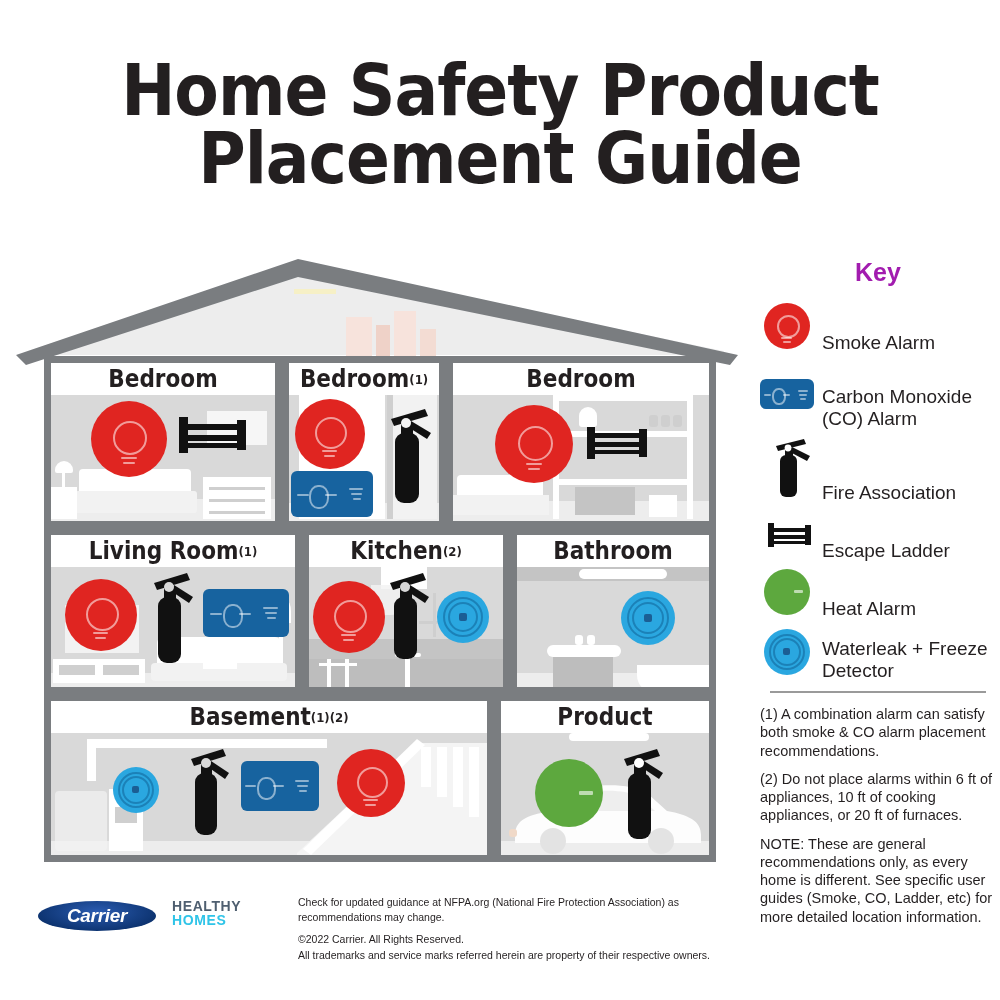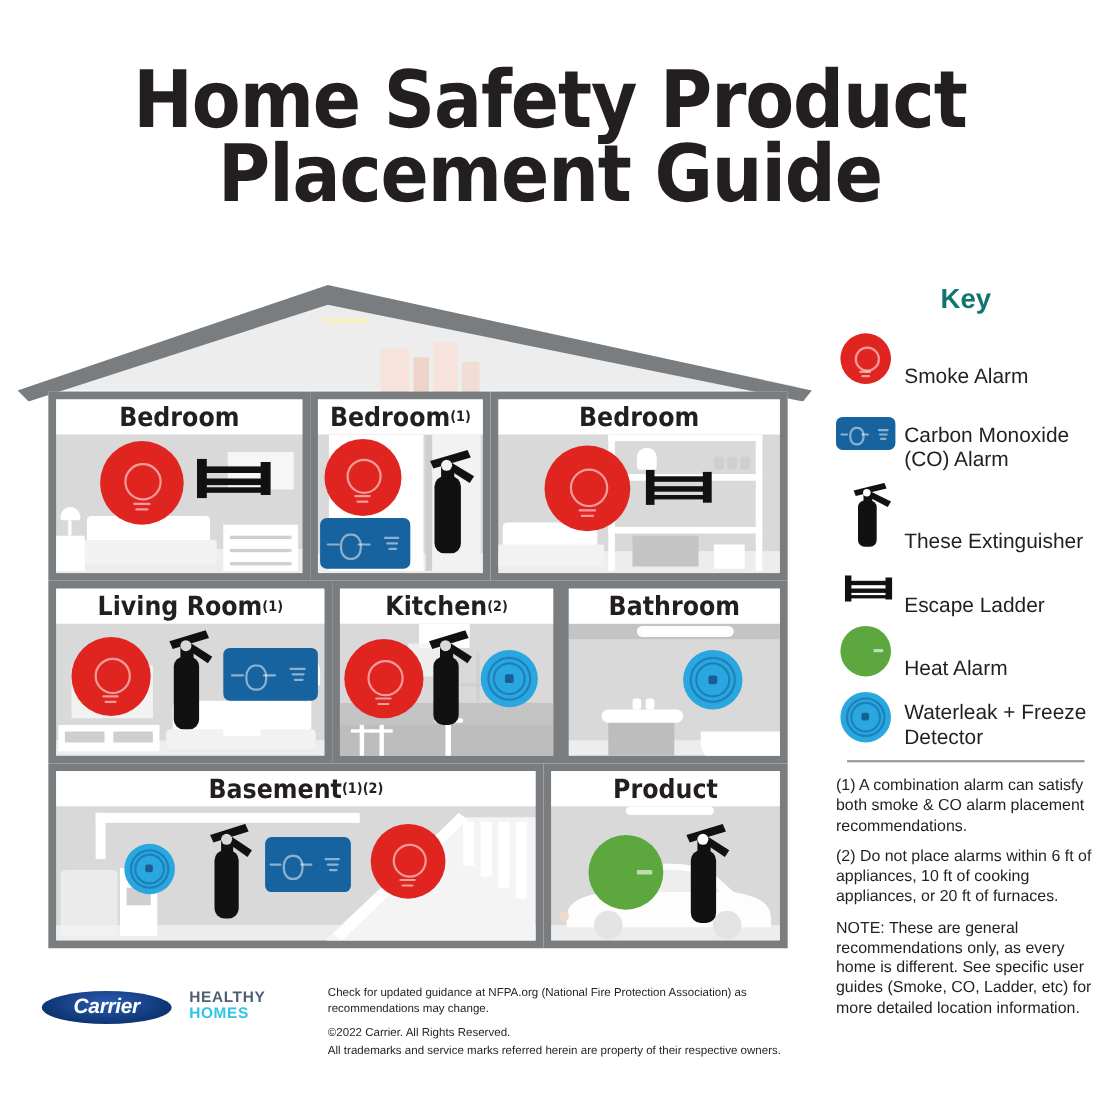--- a/index.html
+++ b/index.html
@@ -56,21 +56,21 @@
   .water .wring{position:absolute;border:2px solid rgba(0,60,110,.35);border-radius:50%;}
   .water .wsq{position:absolute;background:#1b5e94;border-radius:2px;}
   .heat{border-radius:50%;background:#5da83e;}
   .heat .hbar{position:absolute;background:rgba(255,255,255,.6);border-radius:1px;}
   .ext{position:absolute;}
   .ladder{position:absolute;}
 
   
   .key{position:absolute;left:756px;top:258px;width:244px;}
   .keytitle{
-    text-align:center;font-weight:bold;font-size:25px;color:#0f766e;
+    text-align:center;font-weight:bold;font-size:25px;color:#a21caf;
     margin:0 0 12px 0;font-family:"Liberation Sans",sans-serif;
   }
   .keyrow{display:flex;align-items:flex-end;min-height:54px;margin-bottom:4px;}
   .keyicon{width:66px;min-width:66px;height:54px;position:relative;}
   .keylabel{font-size:19px;line-height:1.12;color:#231f20;}
   .keydiv{height:2px;background:#9a9a9a;margin:10px 14px 12px 14px;}
   .notes{font-size:14.5px;line-height:1.26;color:#231f20;margin:0 4px;}
   .notes p{margin:0 0 10px 0;}
 
   
@@ -443,21 +443,21 @@
     <div class="keyrow" style="min-height:70px;">
       <div class="keyicon" style="height:70px;">
         <svg style="position:absolute;left:14px;top:6px;width:42px;height:60px;" viewBox="0 0 42 60">
           <rect x="10" y="16" width="17" height="42" rx="6" fill="#111"></rect>
           <rect x="15" y="9" width="8" height="8" fill="#111"></rect>
           <path d="M6,7 L34,0 L36,5 L8,12 Z" fill="#111"></path>
           <path d="M22,8 L40,17 L37,22 L20,13 Z" fill="#111"></path>
           <circle cx="18" cy="9" r="3.4" fill="#ffffff"></circle>
         </svg>
       </div>
-      <div class="keylabel">These Extinguisher</div>
+      <div class="keylabel">Fire Association</div>
     </div>
 
     <div class="keyrow">
       <div class="keyicon">
         <svg style="position:absolute;left:12px;top:16px;width:44px;height:24px;" viewBox="0 0 44 24">
           <rect x="0" y="0" width="6" height="24" fill="#111"></rect>
           <rect x="37" y="2" width="6" height="20" fill="#111"></rect>
           <rect x="4" y="5" width="35" height="4" fill="#111"></rect>
           <rect x="4" y="12" width="35" height="4" fill="#111"></rect>
           <rect x="4" y="18" width="35" height="3" fill="#111"></rect>

